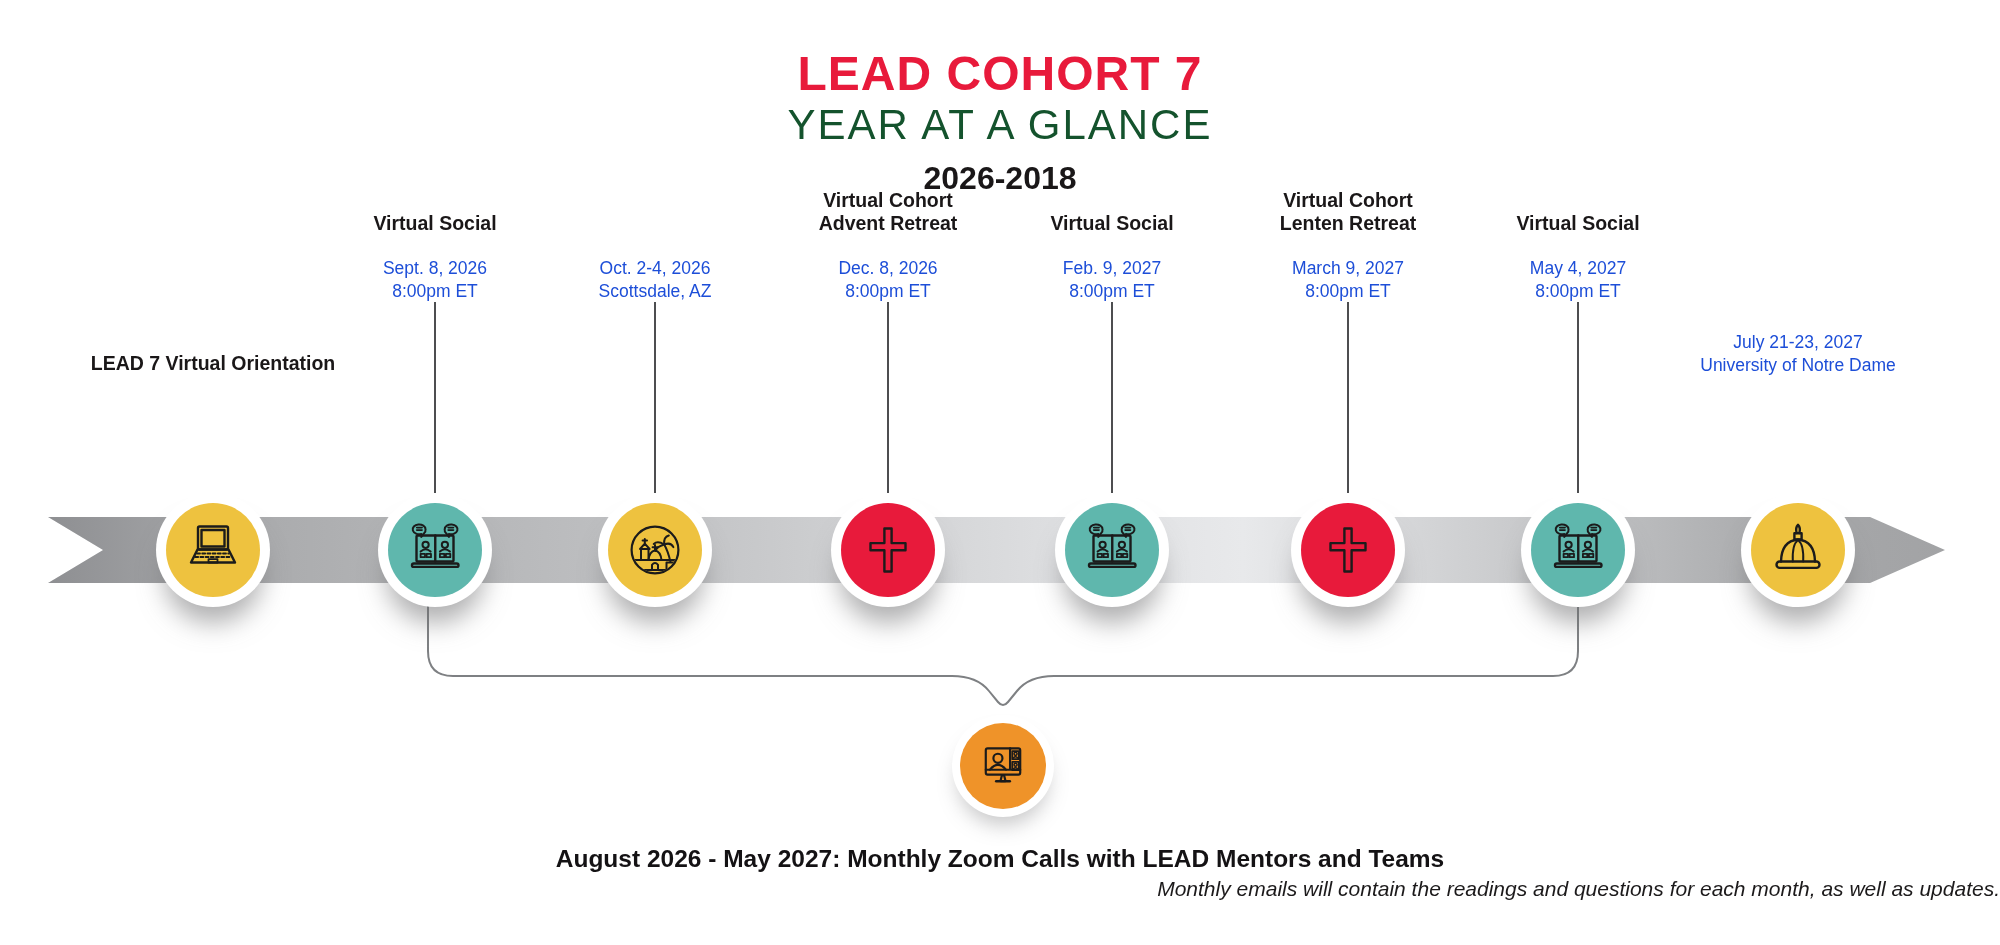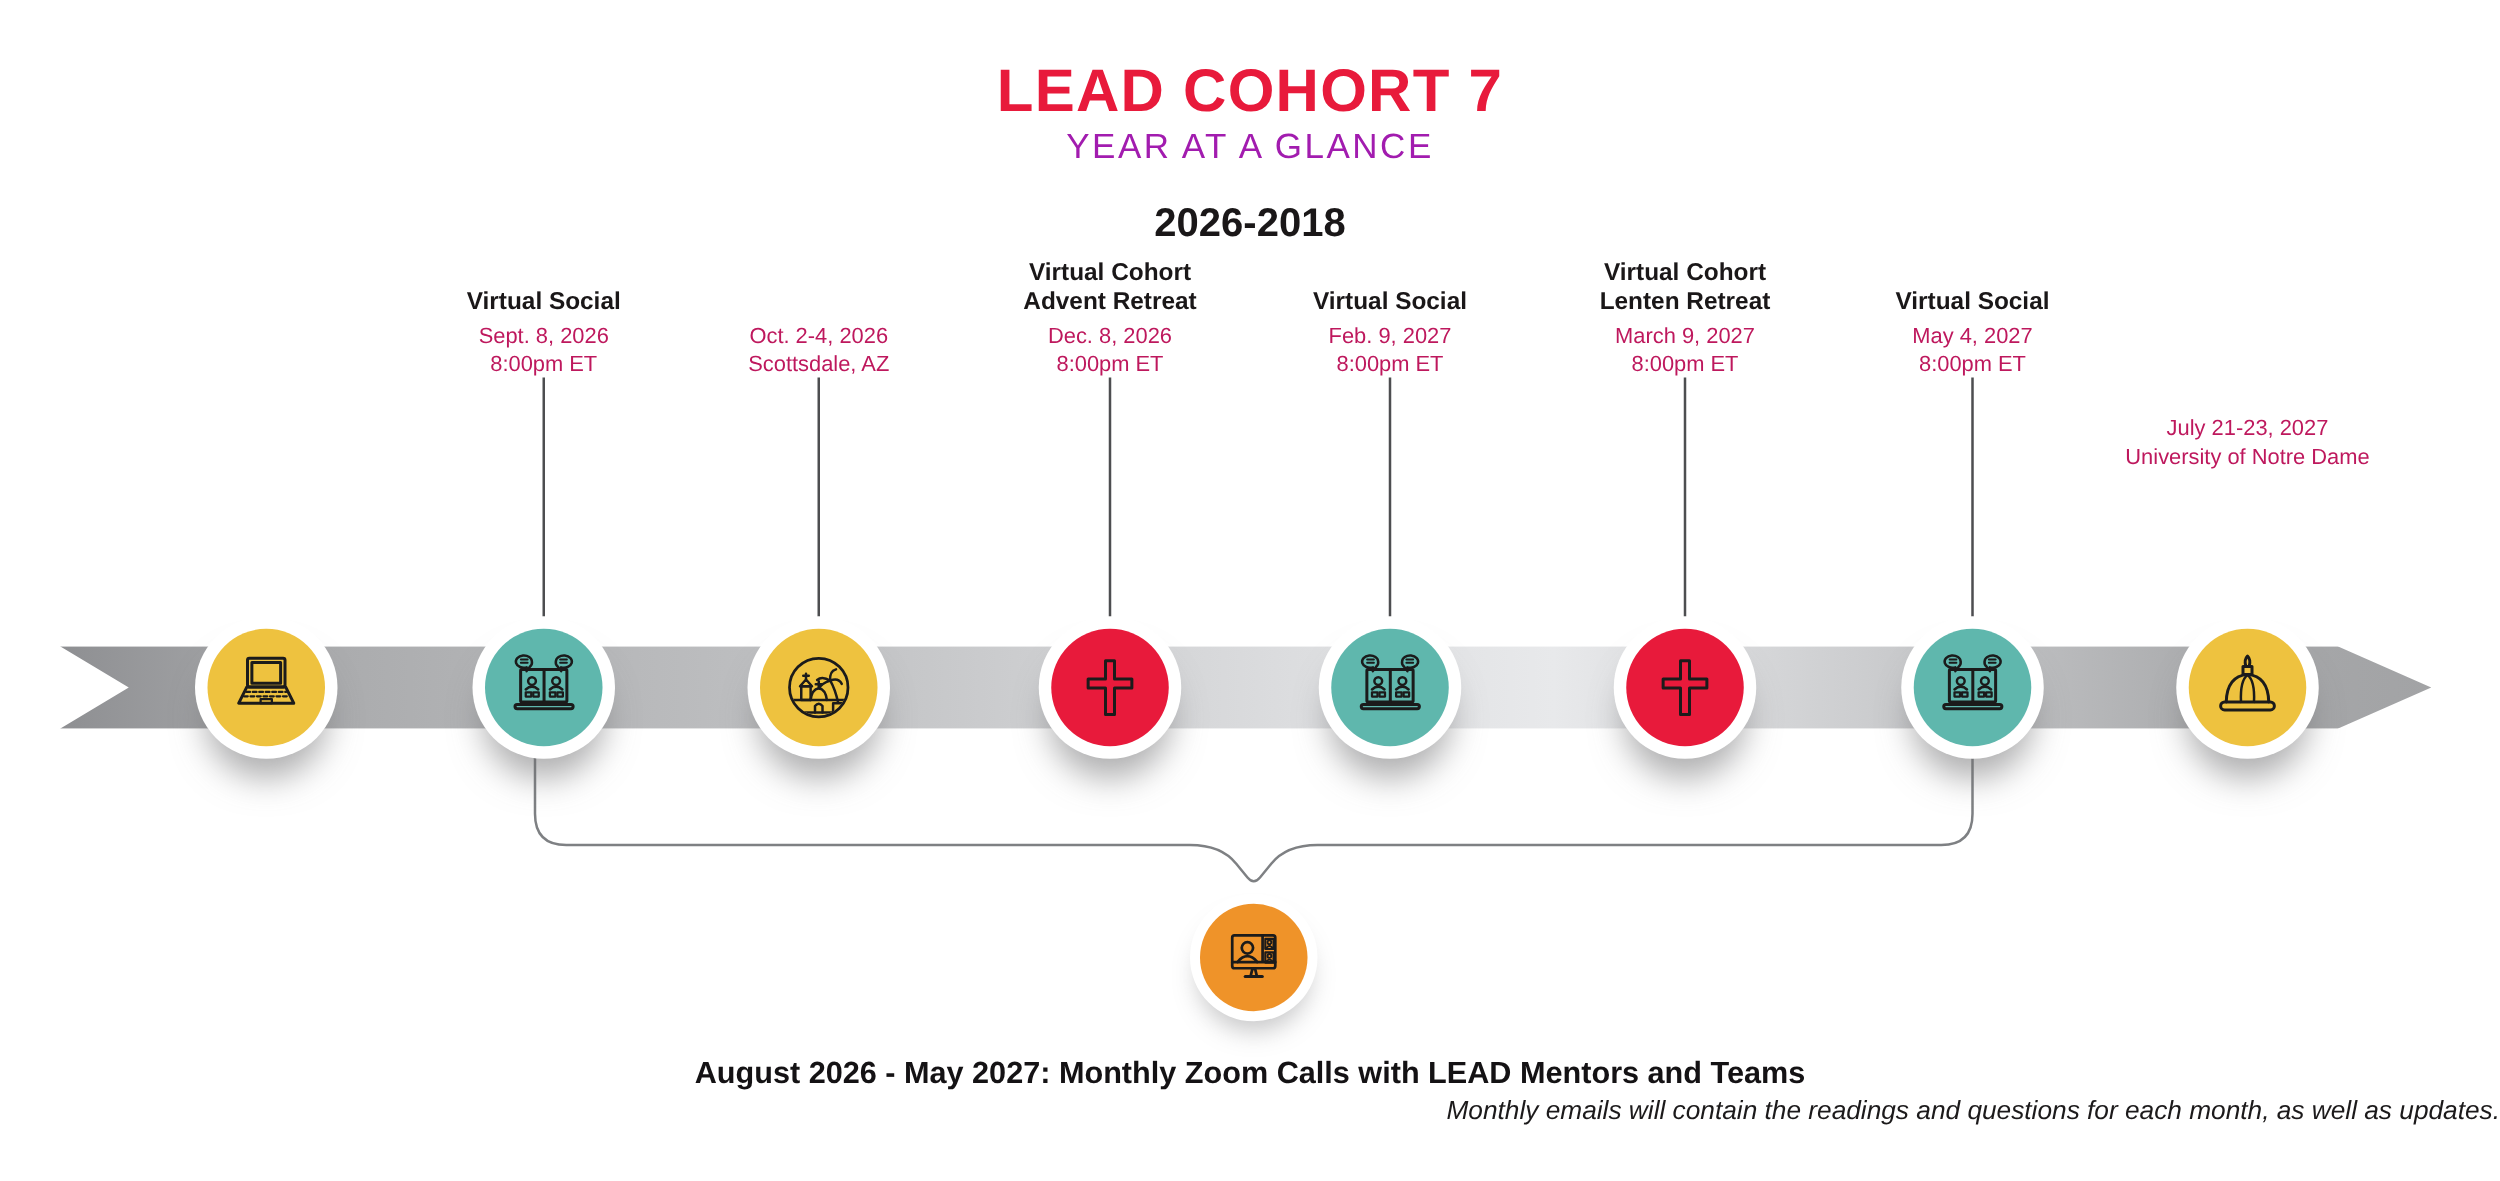--- a/index.html
+++ b/index.html
@@ -3,32 +3,32 @@
 <meta charset="utf-8">
 <style>
   html,body{margin:0;padding:0;background:#ffffff;}
   #canvas{
     position:relative;width:2000px;height:945px;background:#ffffff;overflow:hidden;
     font-family:"Liberation Sans", sans-serif;color:#231F20;
   }
   
   .title-block{position:absolute;left:0;top:0;width:2000px;text-align:center;}
   .title-main{position:absolute;left:0;top:46px;width:100%;font-size:48px;font-weight:800;letter-spacing:1px;color:var(--red);}
-  .title-sub{position:absolute;left:0;top:101px;width:100%;font-size:28px;font-weight:400;letter-spacing:2px;color:#a21caf;}
+  .title-sub{position:absolute;left:0;top:101px;width:100%;font-size:42px;font-weight:400;letter-spacing:2px;color:#14532d;}
   .title-years{position:absolute;left:0;top:160px;width:100%;font-size:32px;font-weight:800;color:#1a1718;}
   
   .arrow-bar{
     position:absolute;left:48px;top:517px;width:1897px;height:66px;z-index:1;
     background:linear-gradient(90deg,#8E8F92 0%,#A9AAAC 10%,#BEBFC1 30%,#DCDDDF 52%,#E8E9EB 63%,#C8C9CB 78%,#A7A8AA 92%,#A2A3A5 100%);
     clip-path:polygon(0% 0%, 96.05% 0%, 100% 50%, 96.05% 100%, 0% 100%, 2.9% 50%);
   }
   
   .ev-labels{position:absolute;z-index:4;text-align:center;}
   .ev-title{font-size:19.5px;font-weight:700;line-height:1.22;color:#1a1718;}
-  .ev-details{margin-top:3px;font-size:17.5px;line-height:1.28;color:#be185d;}
+  .ev-details{margin-top:21px;font-size:17.5px;line-height:1.28;color:#1d4ed8;}
   .connector{position:absolute;width:2px;background:#4D4E50;z-index:2;}
   .node{
     position:absolute;width:114px;height:114px;border-radius:50%;background:#ffffff;z-index:3;
     display:flex;align-items:center;justify-content:center;
     box-shadow:0 24px 26px -8px rgba(110,110,112,0.55);
   }
   .node-inner{width:94px;height:94px;border-radius:50%;display:flex;align-items:center;justify-content:center;}
   .node-inner svg{display:block;}
   
   .overlay-svg{position:absolute;left:0;top:0;width:2000px;height:945px;z-index:2;pointer-events:none;}
@@ -53,20 +53,21 @@
   </div>
 
   <div class="arrow-bar"></div>
 
   <svg class="overlay-svg" viewBox="0 0 2000 945">
     <path d="M 428 606 L 428 651 Q 428 676 453 676 L 952 676 Q 977 676 989 691 L 998 702 Q 1003 708 1008 702 L 1017 691 Q 1029 676 1054 676 L 1553 676 Q 1578 676 1578 651 L 1578 606" fill="none" stroke="#7E8083" stroke-width="2" stroke-linecap="round"></path>
   </svg>
 
   <div id="events-root">
       <div class="ev-labels" style="left: 53px; width: 320px; bottom: 569px;">
+        <div class="ev-title">LEAD 7 Virtual Orientation</div>
       </div>
       <div class="node" style="left: 156px; top: 493px;">
         <div class="node-inner" style="background: rgb(238, 194, 63);">
           <svg width="64" height="64" viewBox="0 0 64 64">
     <g fill="none" stroke="#1B1B1B" stroke-width="2.4" stroke-linecap="round" stroke-linejoin="round">
               <rect x="17" y="8.5" width="30" height="23" rx="1.5"></rect>
               <rect x="20.5" y="12" width="23" height="16.5"></rect>
     <path d="M16.5 31.5 L10 44.5 H54 L47.5 31.5 Z"></path>
     <path d="M16 35.5 h32 M14.2 39 h35.6" stroke-width="1.8" stroke-dasharray="3 2.2"></path>
     <rect x="27.5" y="41.2" width="9" height="3.3" stroke-width="1.8"></rect>

